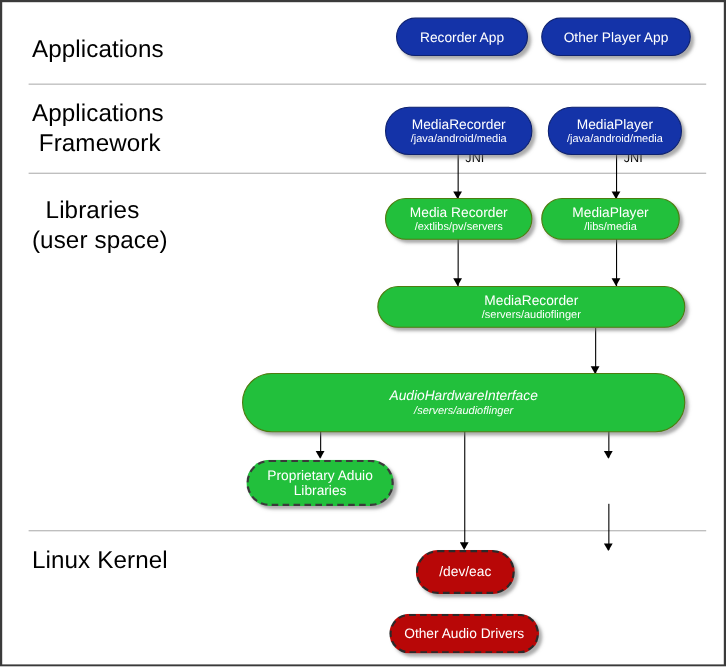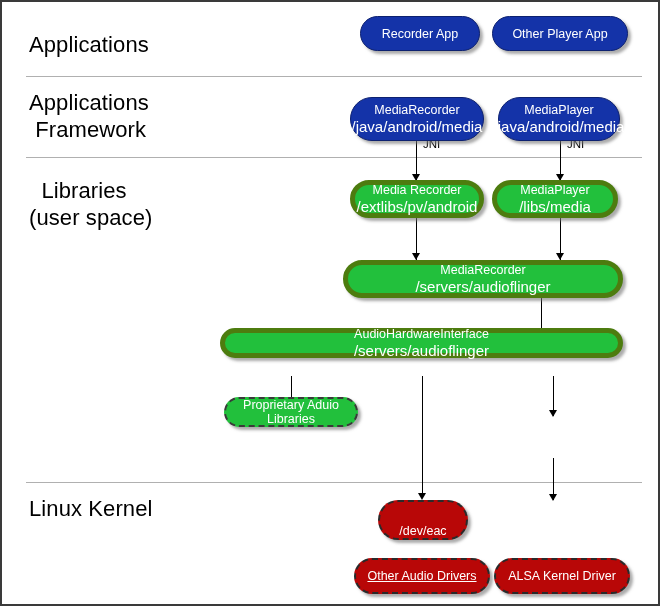--- a/index.html
+++ b/index.html
@@ -47,33 +47,33 @@
     color: #ffffff;
     border-radius: 999px;
     z-index: 5;
   }
   .node .nm {
     font-size: 12.5px;
     line-height: 1.12;
     white-space: pre;
   }
   .node .np {
-    font-size: 15px;
+    font-size: 10px;
     line-height: 1.15;
     white-space: pre;
   }
   .node.two-line .nm { margin-bottom: 1px; }
   .node.blue {
     background: #1433a8;
     border: 1px solid #0d2170;
     box-shadow: 3px 3px 3px rgba(120,120,120,0.62);
   }
   .node.green {
     background: #22c03c;
-    border: 5px solid #4d7c0f;
+    border: 1px solid #4d7c0f;
     box-shadow: 3px 3px 3px rgba(120,120,120,0.62);
   }
   .node.green-dashed {
     background: #22c03c;
     border: 2px dashed #3a3a3a;
     box-shadow: 3px 3px 3px rgba(120,120,120,0.62);
   }
   .node.red-dashed {
     background: #b80707;
     border: 2px dashed #2a2a2a;
@@ -164,50 +164,47 @@
     <span class="np">/java/android/media</span>
   </div>
 
   <div class="node blue two-line" style="left:496px; top:95px; width:122px; height:44px;">
     <span class="nm">MediaPlayer</span>
     <span class="np">/java/android/media</span>
   </div>
 
   <div class="node green two-line" style="left:348px; top:178px; width:134px; height:38px;">
     <span class="nm">Media Recorder</span>
-    <span class="np">/extlibs/pv/android</span>
+    <span class="np">/extlibs/pv/servers</span>
   </div>
 
   <div class="node green two-line" style="left:490px; top:178px; width:126px; height:38px;">
     <span class="nm">MediaPlayer</span>
     <span class="np">/libs/media</span>
   </div>
 
   <div class="node green two-line" style="left:341px; top:258px; width:280px; height:38px;">
     <span class="nm">MediaRecorder</span>
     <span class="np">/servers/audioflinger</span>
   </div>
 
-  <div class="node green two-line" style="left:218px; top:326px; width:403px; height:30px;">
+  <div class="node green two-line" style="left:218px; top:337px; width:403px; height:54px;font-style:italic;">
     <span class="nm">AudioHardwareInterface</span>
     <span class="np">/servers/audioflinger</span>
   </div>
 
-  <div class="node green-dashed" style="left:222px; top:395px; width:134px; height:30px;">
+  <div class="node green-dashed" style="left:222px; top:416px; width:134px; height:42px;">
     <span class="nm">Proprietary Aduio
 Libraries</span>
   </div>
 
 
-  <div class="node red-dashed" style="left:376px; top:498px; width:90px; height:40px;justify-content:flex-end;">
+  <div class="node red-dashed" style="left:376px; top:498px; width:90px; height:40px;">
     <span class="nm">/dev/eac</span>
   </div>
 
 
-  <div class="node red-dashed" style="left:352px; top:556px; width:136px; height:36px;text-decoration:underline;">
+  <div class="node red-dashed" style="left:352px; top:556px; width:136px; height:36px;">
     <span class="nm">Other Audio Drivers</span>
   </div>
 
-  <div class="node red-dashed" style="left:492px; top:556px; width:136px; height:36px;">
-    <span class="nm">ALSA Kernel Driver</span>
-  </div>
 
 </div>
 
 </body></html>

